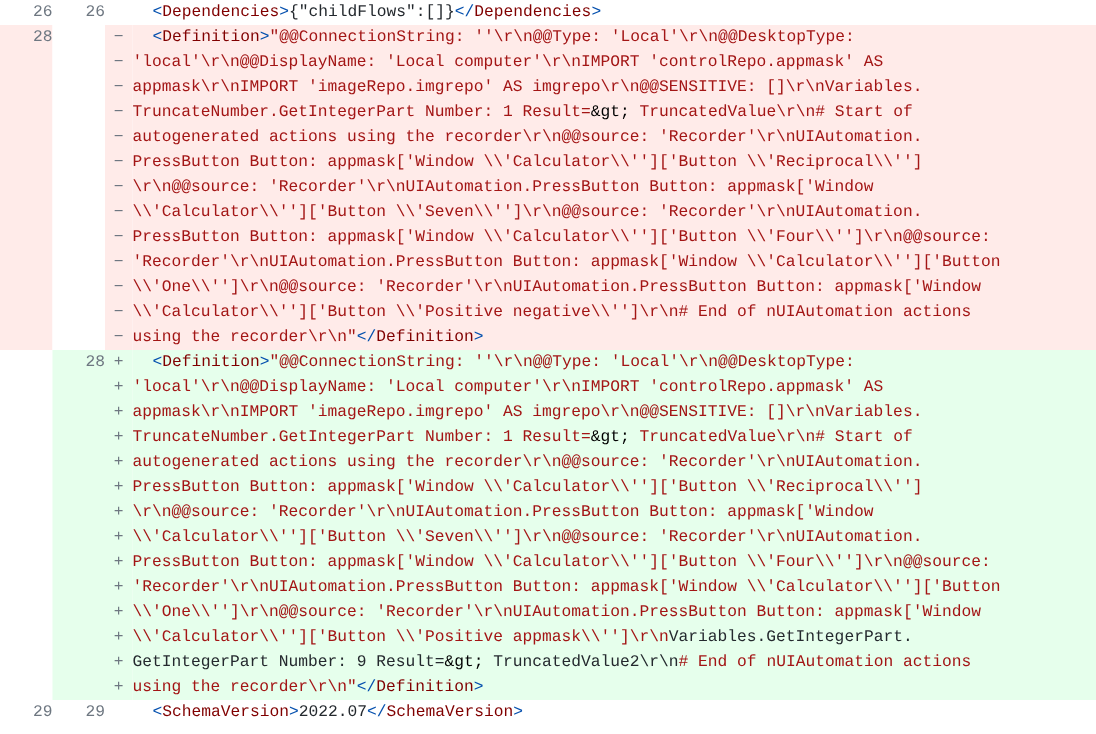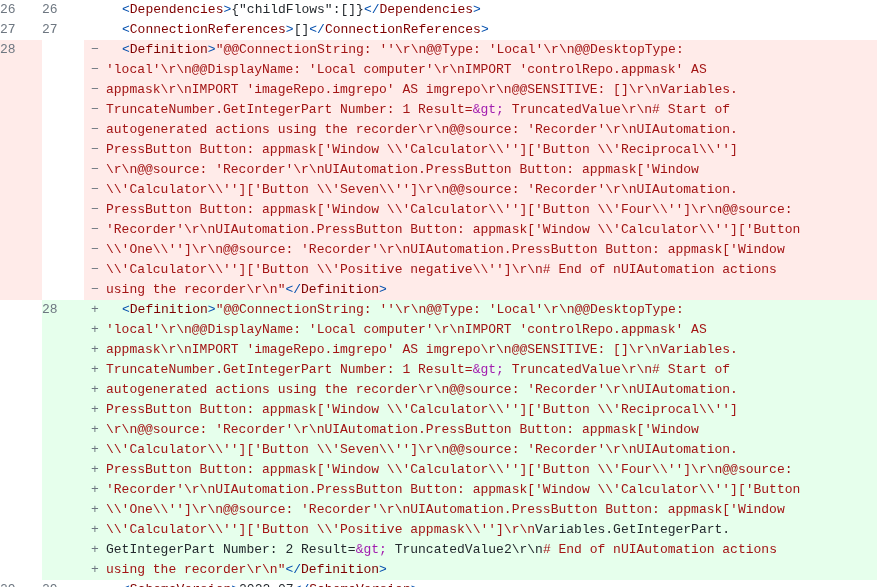--- a/index.html
+++ b/index.html
@@ -15,21 +15,21 @@
     border-collapse: collapse;
     width: 877px;
     table-layout: fixed;
   }
   .diff-table td {
     vertical-align: top;
     padding: 0;
   }
   .ln-old, .ln-new {
     width: 38px;
-    text-align: left;
+    text-align: right;
     padding-right: 8px;
     color: #6e7781;
     user-select: none;
     background: #fff;
   }
   .ln-old.del-hl { background: #ffebe9; }
   .ln-new.add-hl { background: #e6ffec; }
   .marker {
     width: 22px;
     text-align: center;
@@ -43,21 +43,21 @@
   }
   .row-ctx .code { background: #fff; }
   .row-del .code, .row-del .marker { background: #ffebe9; }
   .row-add .code, .row-add .marker { background: #e6ffec; }
   .row-del .ln-old { background:#ffebe9; }
   .row-add .ln-new { background:#e6ffec; }
   .tag-bracket { color: #0550ae; }
   .tag-name { color: #800000; }
   .tag-name-close { color: #800000; }
   .str-red { color: #a31515; }
-  .amp { color: #a21caf; font-weight: normal;}
+  .amp { color: #000000; font-weight: normal;}
   .plain { color: #24292e; }
   
   .indent { display:inline-block; width: 16px;}
 </style>
 </head>
 <body>
 
 <table class="diff-table">
   <colgroup>
     <col style="width:42px">
@@ -65,26 +65,20 @@
       <col style="width:22px">
       <col>
   </colgroup>
   <tbody id="diff-body">
       <tr class="row-ctx">
         <td class="ln-old">26</td>
         <td class="ln-new">26</td>
         <td class="marker"></td>
         <td class="code"><span class="indent">  </span><span class="tag-bracket">&lt;</span><span class="tag-name">Dependencies</span><span class="tag-bracket">&gt;</span><span class="plain">{"childFlows":[]}</span><span class="tag-bracket">&lt;/</span><span class="tag-name-close">Dependencies</span><span class="tag-bracket">&gt;</span></td>
       </tr>
-      <tr class="row-ctx">
-        <td class="ln-old">27</td>
-        <td class="ln-new">27</td>
-        <td class="marker"></td>
-        <td class="code"><span class="indent">  </span><span class="tag-bracket">&lt;</span><span class="tag-name">ConnectionReferences</span><span class="tag-bracket">&gt;</span><span class="plain">[]</span><span class="tag-bracket">&lt;/</span><span class="tag-name-close">ConnectionReferences</span><span class="tag-bracket">&gt;</span></td>
-      </tr>
       <tr class="row-del">
         <td class="ln-old del-hl">28</td>
         <td class="ln-new"></td>
         <td class="marker">−</td>
         <td class="code"><span class="indent">   </span><span class="tag-bracket">&lt;</span><span class="tag-name">Definition</span><span class="tag-bracket">&gt;</span><span class="str-red">"@@ConnectionString: ''\r\n@@Type: 'Local'\r\n@@DesktopType: </span></td>
       </tr>
       <tr class="row-del">
         <td class="ln-old del-hl"></td>
         <td class="ln-new"></td>
         <td class="marker">−</td>
@@ -225,21 +219,21 @@
       <tr class="row-add">
         <td class="ln-old"></td>
         <td class="ln-new add-hl"></td>
         <td class="marker">+</td>
         <td class="code"><span class="str-red">\\'Calculator\\'']['Button \\'Positive appmask\\'']\r\n</span><span class="plain">Variables.GetIntegerPart.</span></td>
       </tr>
       <tr class="row-add">
         <td class="ln-old"></td>
         <td class="ln-new add-hl"></td>
         <td class="marker">+</td>
-        <td class="code"><span class="plain">GetIntegerPart Number: 2 Result=</span><span class="amp">&amp;gt;</span><span class="plain"> TruncatedValue2\r\n</span><span class="str-red"># End of nUIAutomation actions </span></td>
+        <td class="code"><span class="plain">GetIntegerPart Number: 9 Result=</span><span class="amp">&amp;gt;</span><span class="plain"> TruncatedValue2\r\n</span><span class="str-red"># End of nUIAutomation actions </span></td>
       </tr>
       <tr class="row-add">
         <td class="ln-old"></td>
         <td class="ln-new add-hl"></td>
         <td class="marker">+</td>
         <td class="code"><span class="str-red">using the recorder\r\n"</span><span class="tag-bracket">&lt;/</span><span class="tag-name-close">Definition</span><span class="tag-bracket">&gt;</span></td>
       </tr>
       <tr class="row-ctx">
         <td class="ln-old">29</td>
         <td class="ln-new">29</td>

